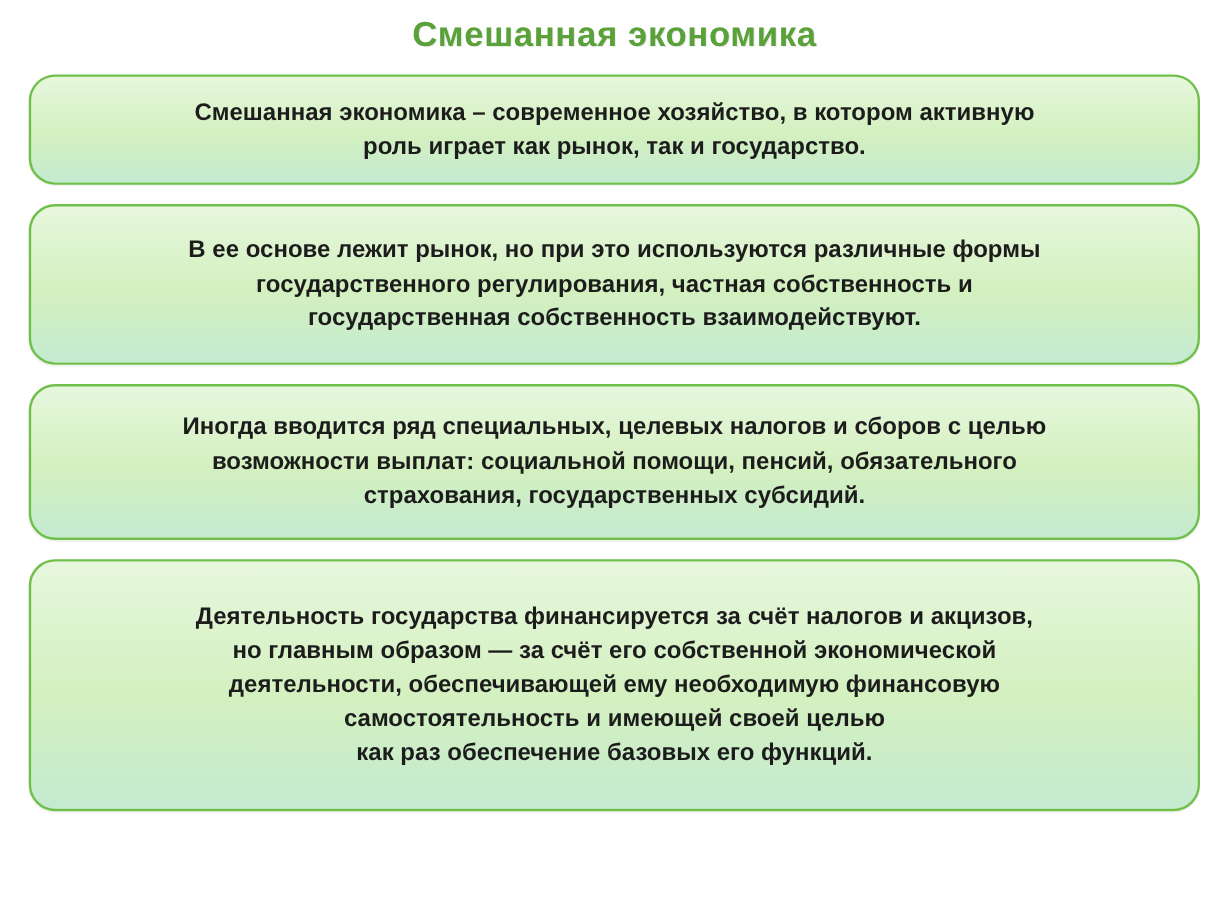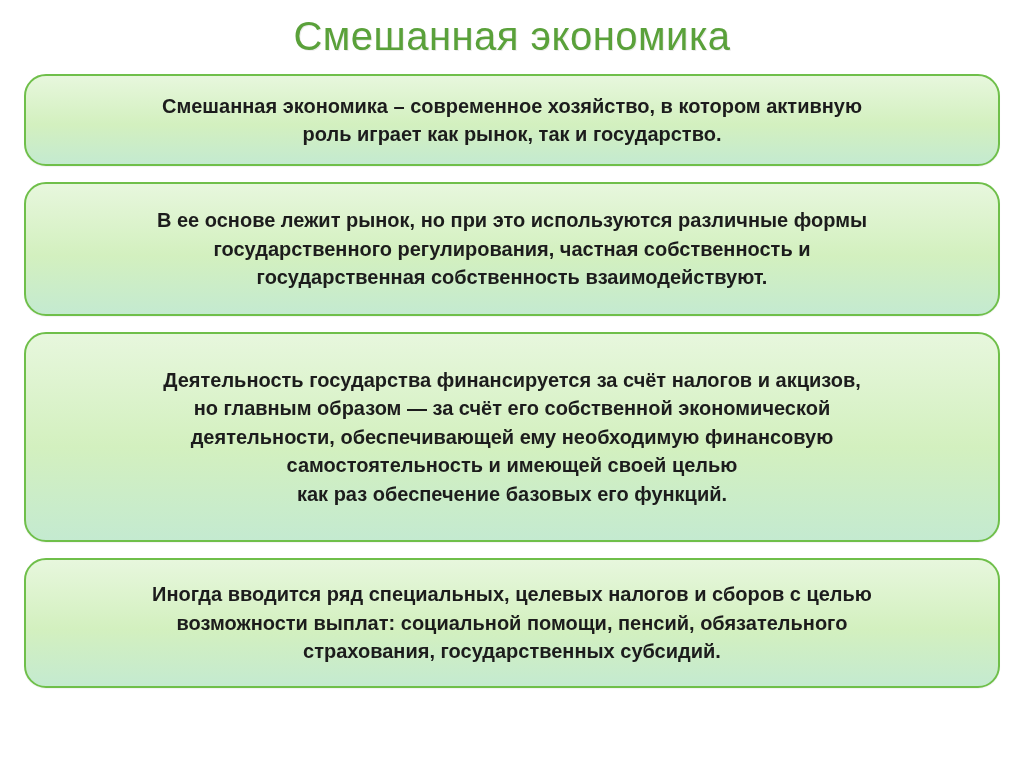--- a/index.html
+++ b/index.html
@@ -15,22 +15,22 @@
   }
   .slide {
     position: relative;
     width: 1024px;
     height: 767px;
     box-sizing: border-box;
     padding: 0 24px;
   }
   .slide-title {
     text-align: center;
-    font-size: 40px;
-    font-weight: normal;
+    font-size: 29px;
+    font-weight: bold;
     color: #5aa13a;
     letter-spacing: 0.5px;
     margin: 14px 0 16px 0;
     line-height: 1.1;
     text-shadow: 1px 1px 0 rgba(0,0,0,0.08);
   }
   .cards {
     display: flex;
     flex-direction: column;
     gap: 16px;
@@ -73,28 +73,28 @@
       <p>Смешанная экономика – современное хозяйство, в котором активную
 роль играет как рынок, так и государство.</p>
     </div>
 
     <div class="card card-2">
       <p>В ее основе лежит рынок, но при это используются различные формы
 государственного регулирования, частная собственность и
 государственная собственность взаимодействуют.</p>
     </div>
 
+    <div class="card card-4">
+      <p>Иногда вводится ряд специальных, целевых налогов и сборов с целью
+возможности выплат: социальной помощи, пенсий, обязательного
+страхования, государственных субсидий.</p>
+    </div>
+
     <div class="card card-3">
       <p>Деятельность государства финансируется за счёт налогов и акцизов,
 но главным образом — за счёт его собственной экономической
 деятельности, обеспечивающей ему необходимую финансовую
 самостоятельность и имеющей своей целью
 как раз обеспечение базовых его функций.</p>
     </div>
 
-    <div class="card card-4">
-      <p>Иногда вводится ряд специальных, целевых налогов и сборов с целью
-возможности выплат: социальной помощи, пенсий, обязательного
-страхования, государственных субсидий.</p>
-    </div>
-
   </div>
 </div>
 
 </body></html>

